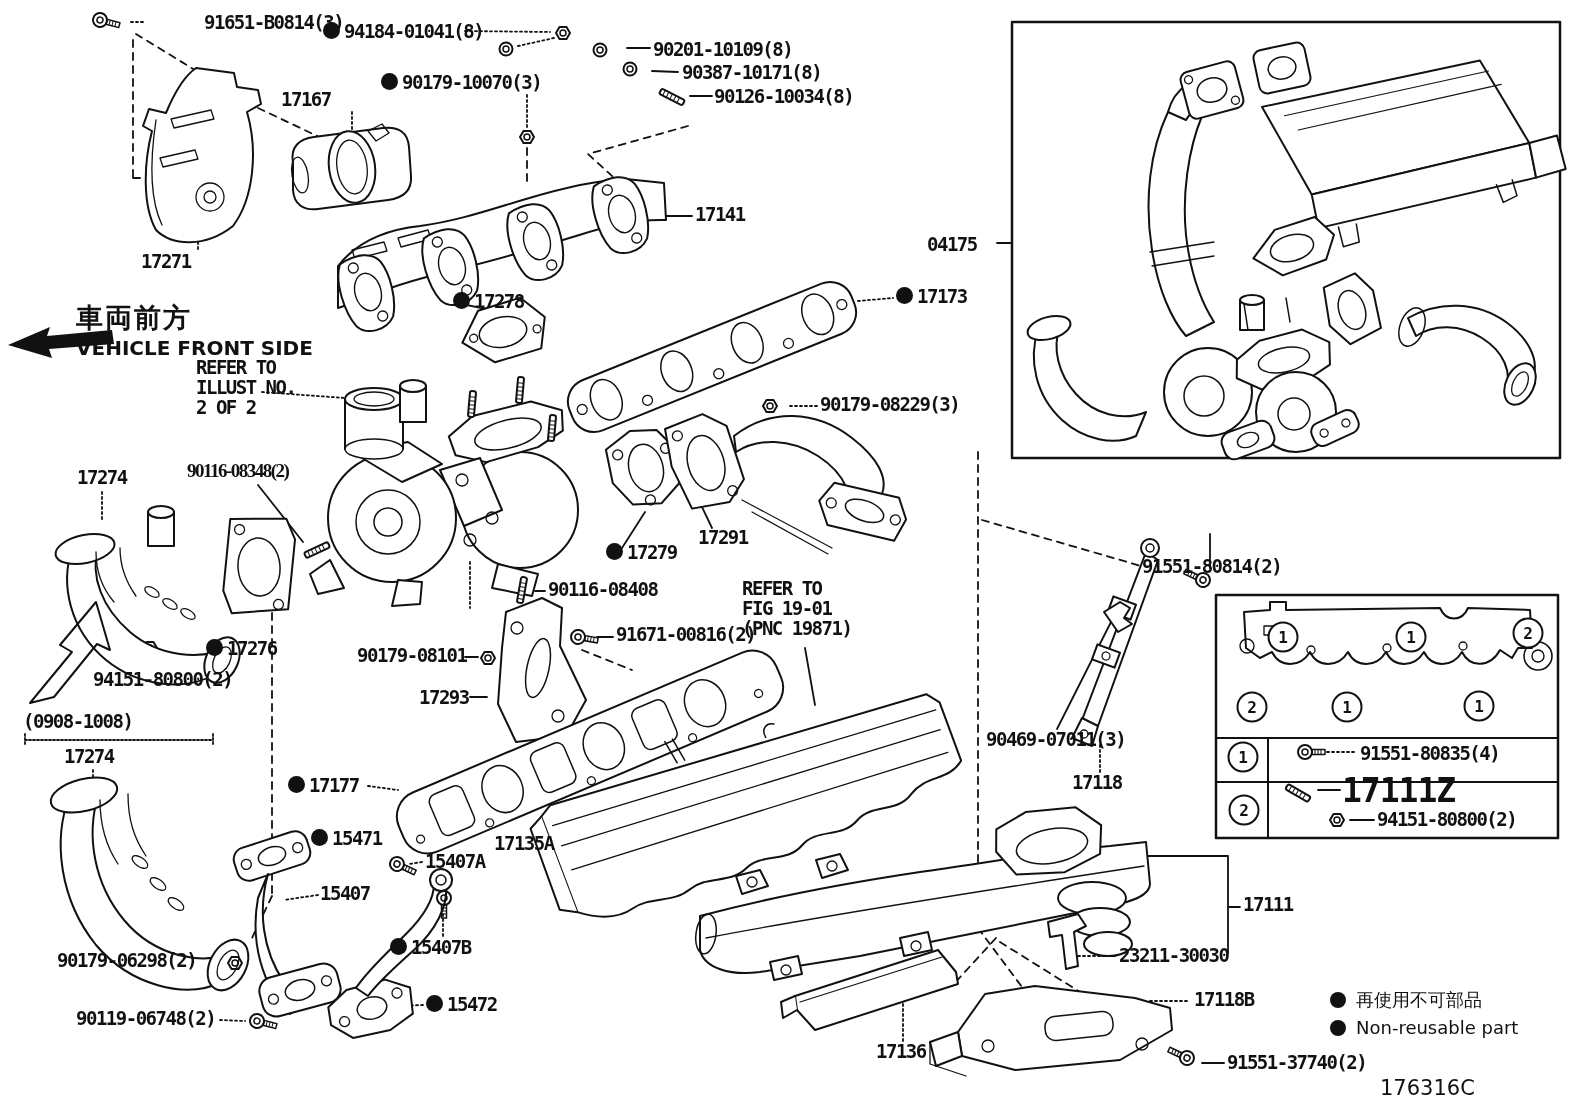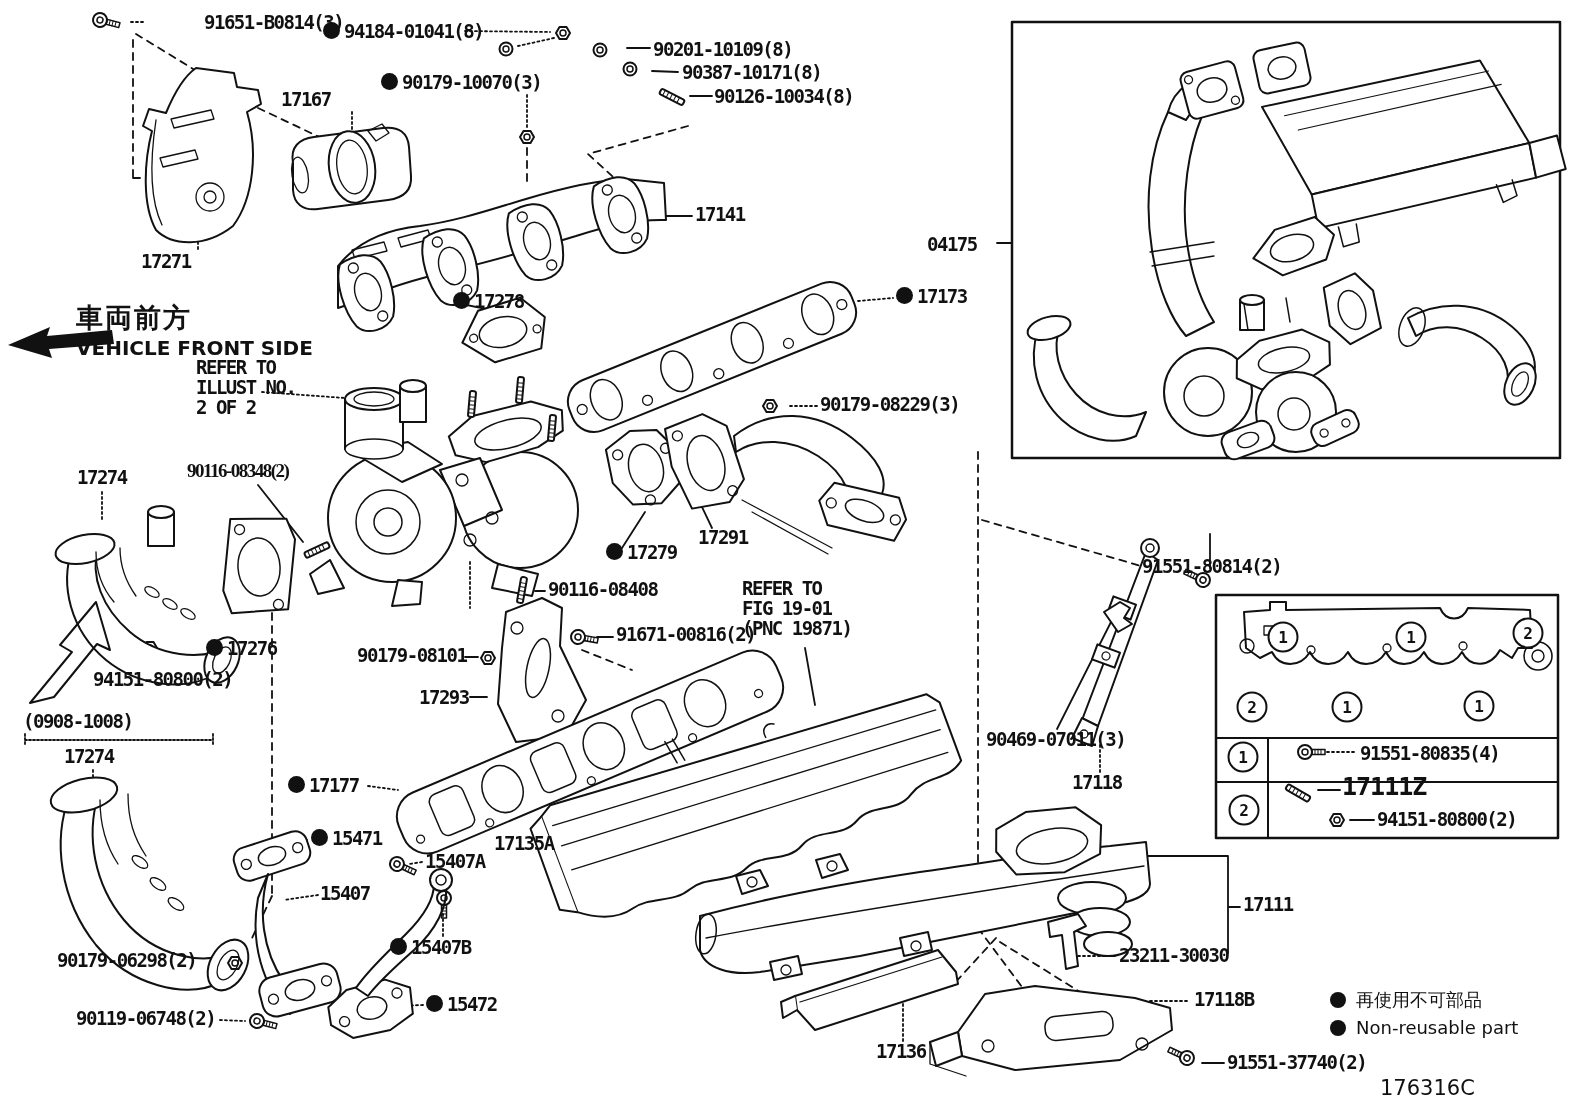--- a/index.html
+++ b/index.html
@@ -2,21 +2,21 @@
 <html><head>
 <meta charset="utf-8">
 <style>
   html,body{margin:0;padding:0;background:#fff;}
   #canvas{position:relative;width:1592px;height:1099px;background:#fff;overflow:hidden;
           font-family:"DejaVu Sans Mono",monospace;color:#111;}
   #art{position:absolute;left:0;top:0;}
   .plabel{position:absolute;display:flex;align-items:flex-start;white-space:nowrap;
           font:bold 19px "DejaVu Sans Mono",monospace;letter-spacing:-1.5px;line-height:1.05;color:#111;}
   .plabel .dot{width:17px;height:17px;border-radius:50%;background:#111;margin-right:4px;flex:none;}
-  .plabel.sz25{font-size:25px;letter-spacing:-1px;}
+  .plabel.sz25{font-size:33px;letter-spacing:-1px;}
   .note{position:absolute;font:bold 19px "DejaVu Sans Mono",monospace;letter-spacing:-1.5px;
         line-height:20px;white-space:pre-line;color:#111;}
   .cmarker{position:absolute;width:27px;height:27px;border:2px solid #111;border-radius:50%;
            background:#fff;display:flex;align-items:center;justify-content:center;
            font:bold 16px "DejaVu Sans Mono",monospace;transform:translate(-50%,-50%);}
   .frontside{position:absolute;left:76px;top:300px;font-family:"DejaVu Sans",sans-serif;}
   .frontside .jp{font-weight:bold;font-size:27px;letter-spacing:2px;}
   .frontside .en{font-size:20px;font-weight:bold;letter-spacing:0;}
   .nonreuse{position:absolute;left:1330px;top:988px;font-family:"DejaVu Sans",sans-serif;font-size:18px;}
   .nonreuse .row{display:flex;align-items:center;margin-bottom:5px;}

